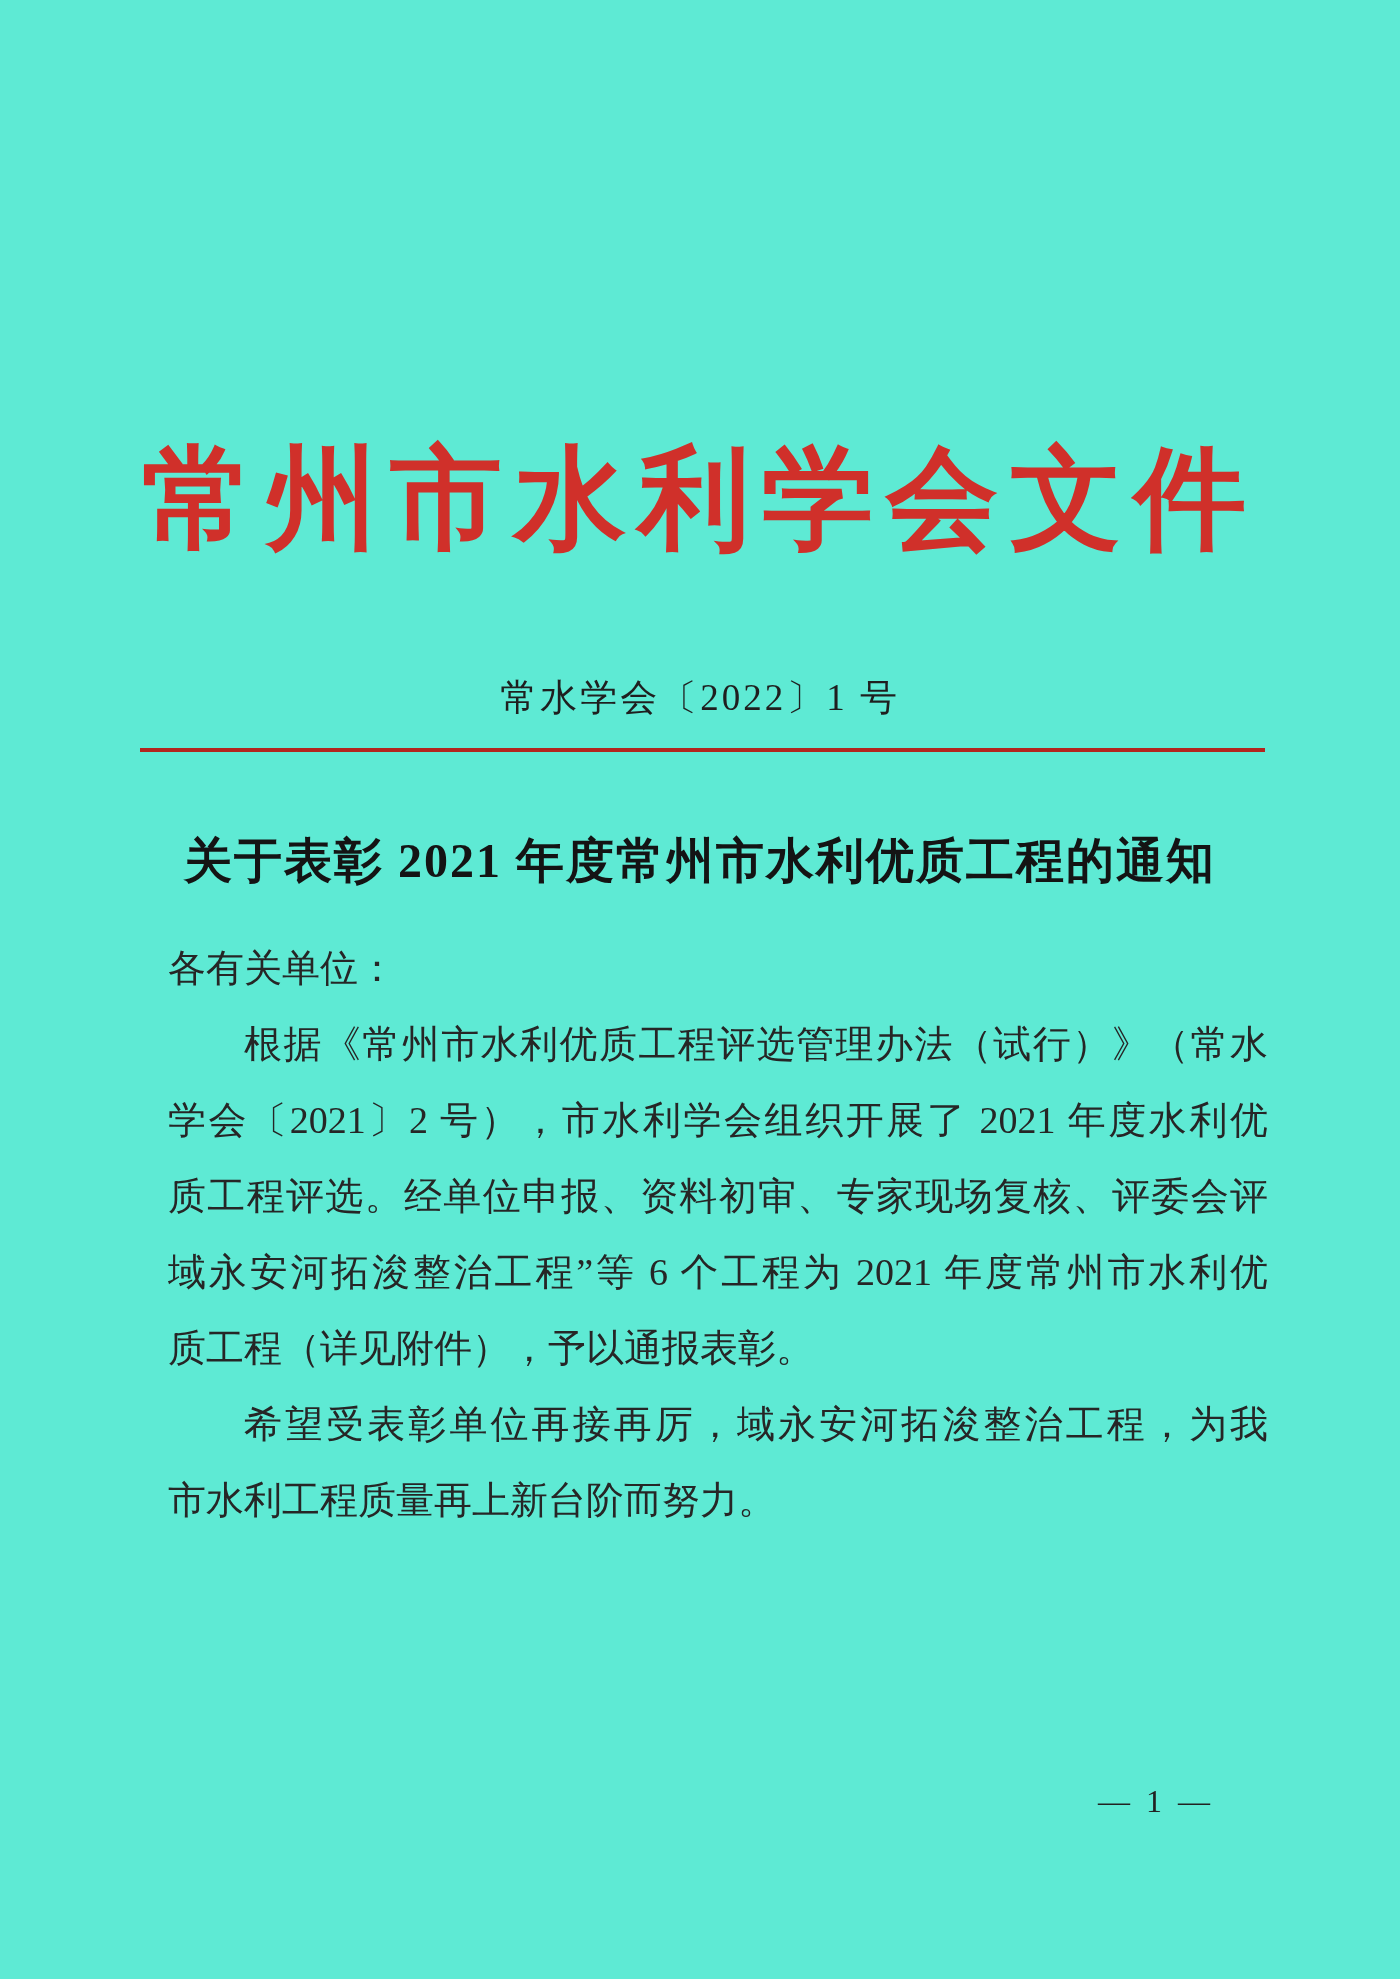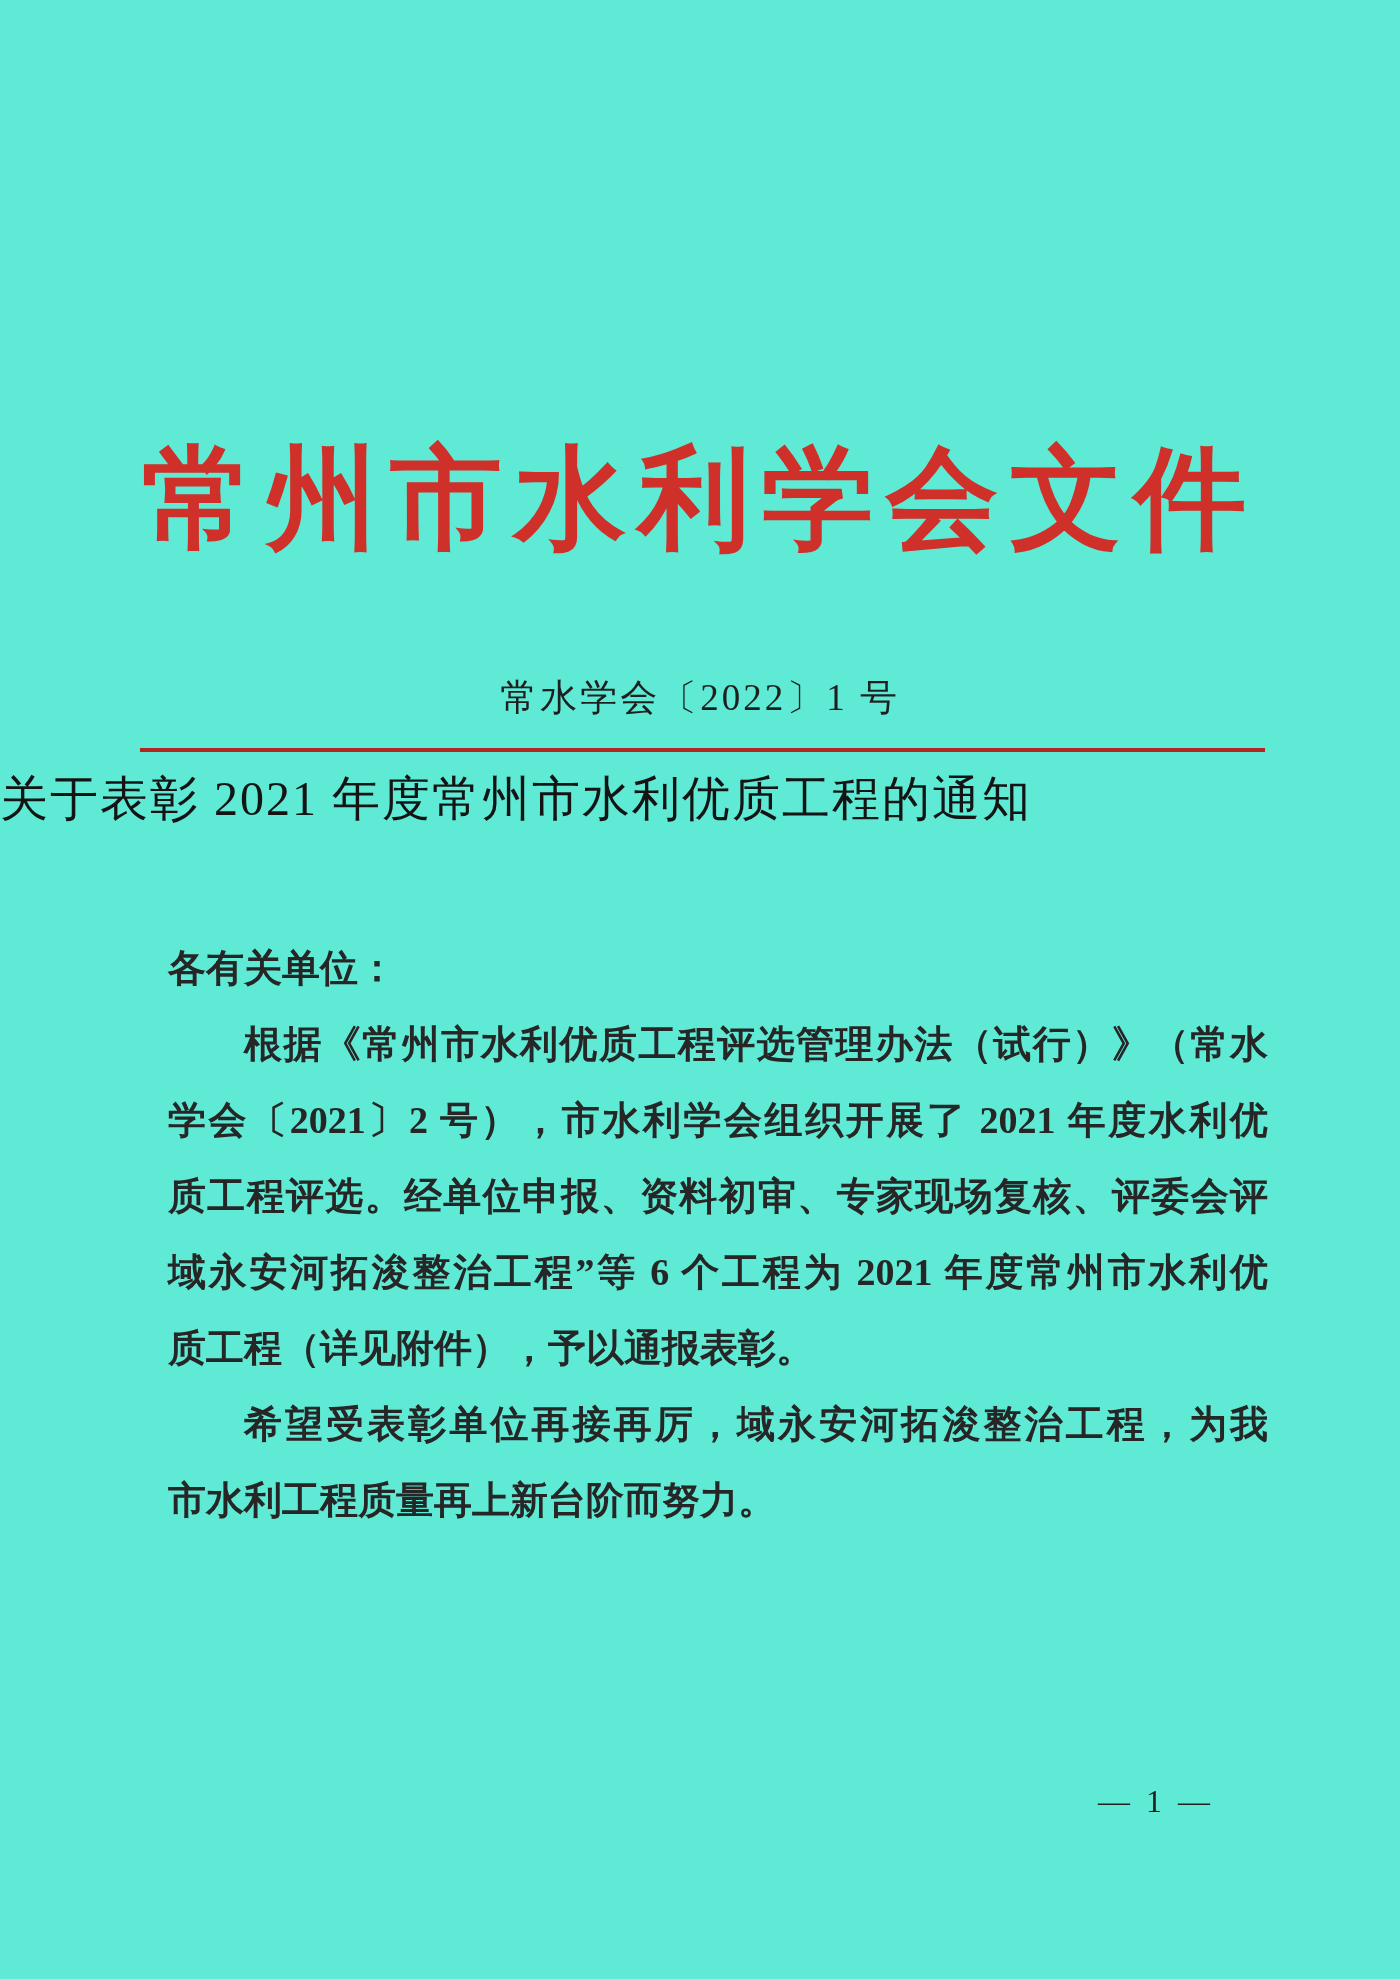--- a/index.html
+++ b/index.html
@@ -43,45 +43,44 @@
   .red-rule {
     position: absolute;
     top: 748px;
     left: 140px;
     width: 1125px;
     height: 4px;
     background: #b3251f;
   }
   .heading {
     position: absolute;
-    top: 770px;
+    top: 832px;
     left: 0;
     width: 100%;
     margin: 0;
-    text-align: left;
+    text-align: center;
     font-size: 48px;
     line-height: 1.2;
-    font-weight: normal;
+    font-weight: bold;
     color: #141414;
     letter-spacing: 2px;
     white-space: nowrap;
   }
   .body-text {
     position: absolute;
     top: 930px;
     left: 168px;
     width: 1100px;
     font-size: 38px;
     line-height: 76px;
     color: #262626;
   }
   .line {
     text-align: left;
     white-space: normal;
-    font-weight: bold;
   }
   .fill {
     text-align: justify;
     text-align-last: justify;
     text-justify: inter-character;
   }
   .indent {
     text-indent: 76px;
   }
   .attachment {

